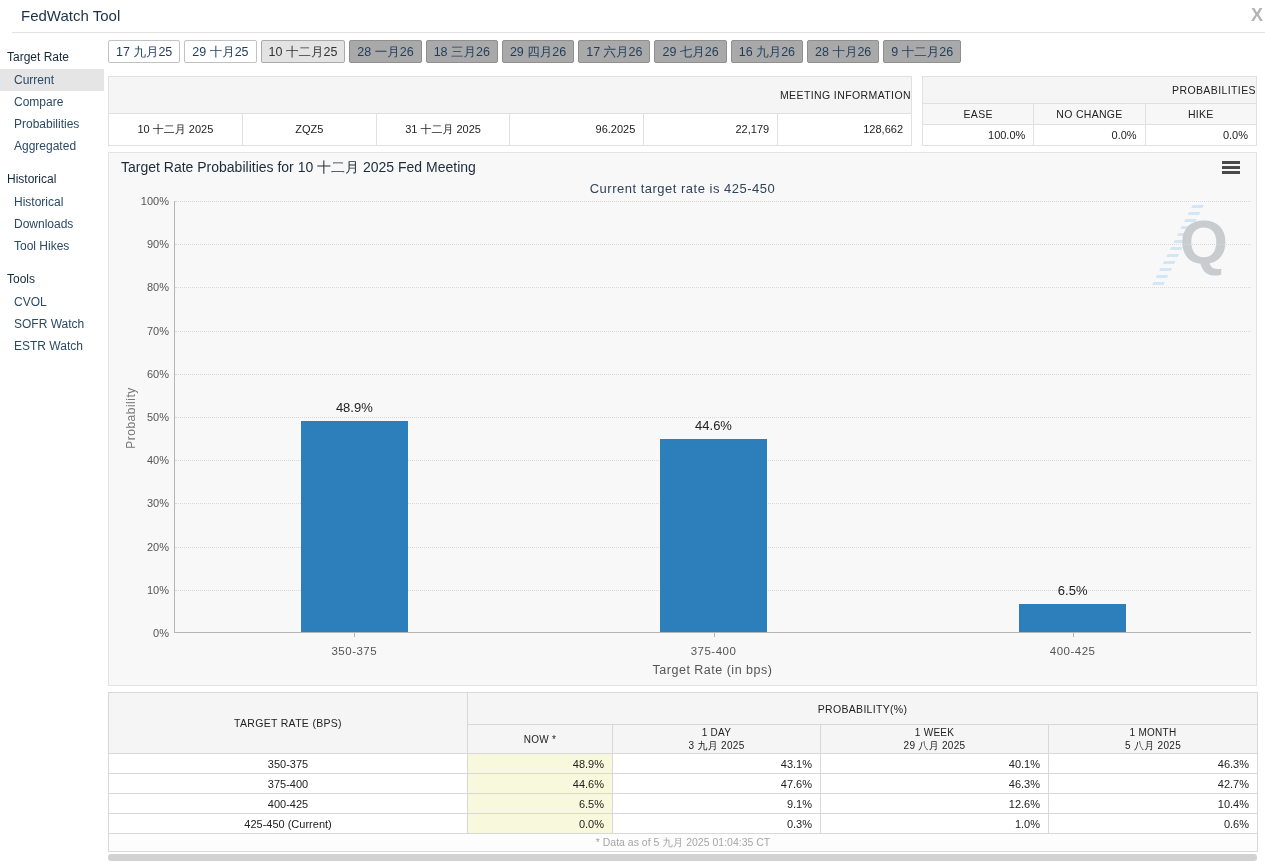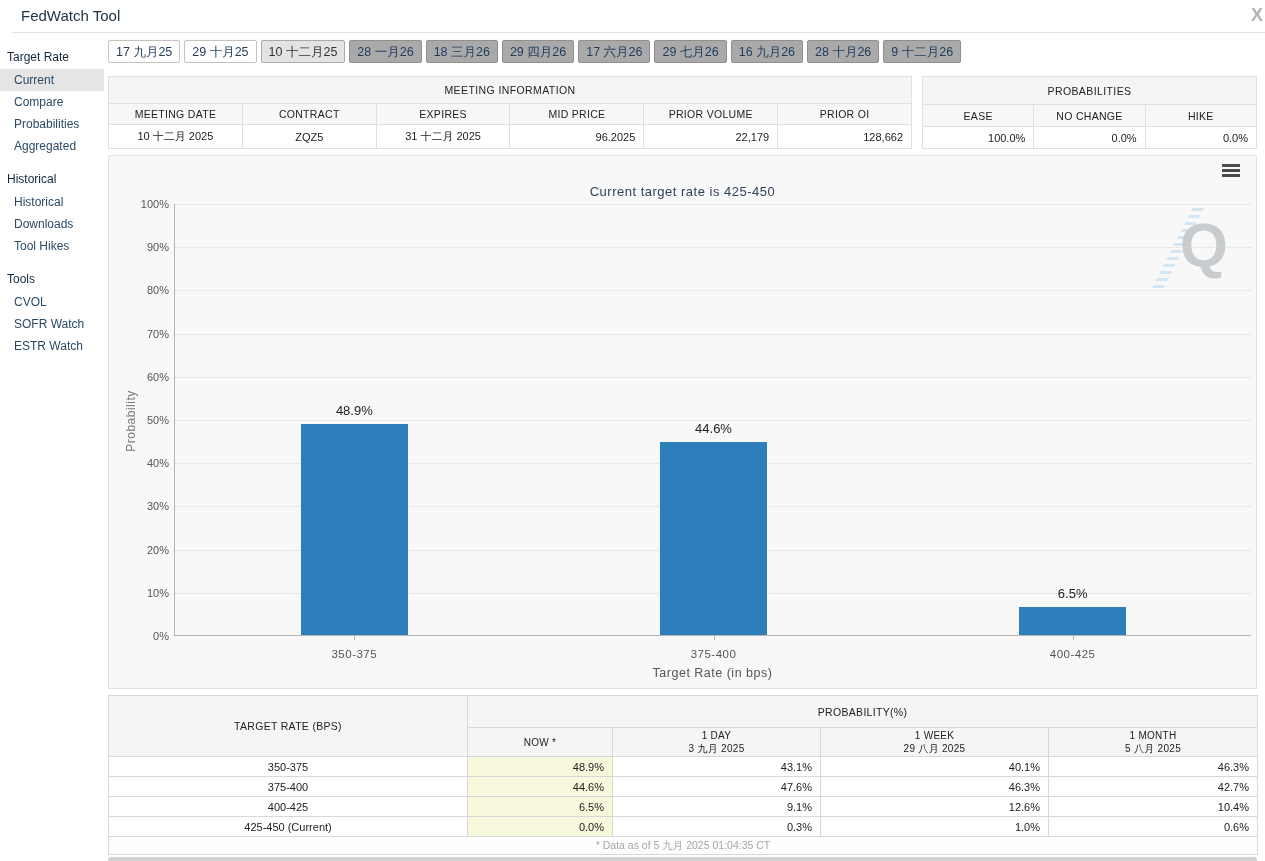--- a/index.html
+++ b/index.html
@@ -26,21 +26,21 @@
   .tabs { display:flex; gap:4px; height:24px; }
   .tab { padding:3px 7px 0 7px; font-size:12.5px; border-radius:2px; border:1px solid #c0c0c0; cursor:pointer; white-space:nowrap; height:23px; }
   .tab.past { background:#ffffff; border-color:#c2c2c2; color:#1e3d5c; }
   .tab.selected { background:#e3e3e3; border-color:#aaaaaa; color:#333; }
   .tab.future { background:#a9a9a9; border-color:#8f8f8f; color:#1e3d5c; }
 
   
   .info-row { display:flex; gap:10px; margin-top:12px; }
   table.panel { border-collapse:collapse; font-size:11px; table-layout:fixed; }
   table.panel th, table.panel td { border:1px solid #e0e0e0; }
-  .panel-title { background:#f5f5f5; text-align:center; font-weight:400; font-size:10.5px; letter-spacing:.4px; padding:7px 0; color:#222; }
+  .panel-title { background:#f5f5f5; text-align:right; font-weight:400; font-size:10.5px; letter-spacing:.4px; padding:7px 0; color:#222; }
   .col-head { background:#f7f7f7; text-align:center; font-weight:400; font-size:10.5px; letter-spacing:.3px; padding:4px 0; color:#222; }
   .val-cell { background:#fff; padding:4px 8px; color:#222;margin-left:44px; }
   .val-cell.c { text-align:center; } .val-cell.r { text-align:right; }
 
   
   .chart-panel { position:relative; margin-top:6px; width:1149px; height:534px; background:#f8f8f8; border:1px solid #e3e3e3; }
   .chart-title { position:absolute; left:12px; top:6px; font-size:14px; color:#1c2b3a; }
   .chart-subtitle { position:absolute; left:0; top:28px; width:100%; text-align:center; font-size:13px; color:#31435a; letter-spacing:.5px; }
   .menu-icon { position:absolute; right:16px; top:8px; width:18px; cursor:pointer; }
   .menu-icon span { display:block; height:3px; background:#4a4a4a; margin-bottom:2px; }
@@ -121,28 +121,20 @@
         <div class="tab future">9 十二月26</div>
       </div>
 
     <div class="info-row">
       <table class="panel" id="meeting-info" style="width: 804px;">
           <tbody>
             <tr>
               <th colspan="6" class="panel-title">MEETING INFORMATION</th>
             </tr>
             <tr>
-              <th class="col-head" style="width: 160px;">MEETING DATE</th>
-              <th class="col-head" style="width: 113px;">CONTRACT</th>
-              <th class="col-head" style="width: 164px;">EXPIRES</th>
-              <th class="col-head" style="width: 109px;">MID PRICE</th>
-              <th class="col-head" style="width: 157px;">PRIOR VOLUME</th>
-              <th class="col-head" style="width: 101px;">PRIOR OI</th>
-            </tr>
-            <tr>
               <td class="val-cell c">10 十二月 2025</td>
               <td class="val-cell c">ZQZ5</td>
               <td class="val-cell c">31 十二月 2025</td>
               <td class="val-cell r">96.2025</td>
               <td class="val-cell r">22,179</td>
               <td class="val-cell r">128,662</td>
             </tr>
           </tbody>
         </table>
       <table class="panel" id="prob-summary" style="width: 335px;">
@@ -158,20 +150,21 @@
             <tr>
               <td class="val-cell r">100.0%</td>
               <td class="val-cell r">0.0%</td>
               <td class="val-cell r">0.0%</td>
             </tr>
           </tbody>
         </table>
     </div>
 
     <div class="chart-panel">
+      <div class="chart-title">Target Rate Probabilities for 10 十二月 2025 Fed Meeting</div>
       <div class="menu-icon">
           <span></span>
           <span></span>
           <span></span>
         </div>
       <div class="chart-subtitle">Current target rate is 425-450</div>
       <div class="watermark">
         <div class="wm-swoosh"></div>
         <div class="wm-q">Q</div>
       </div>

